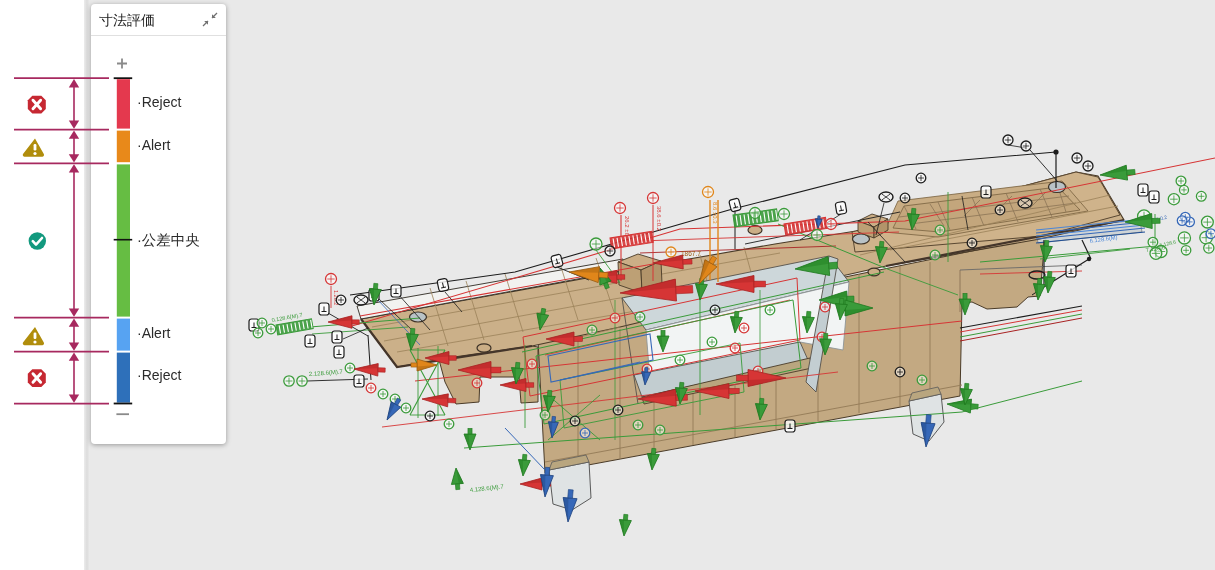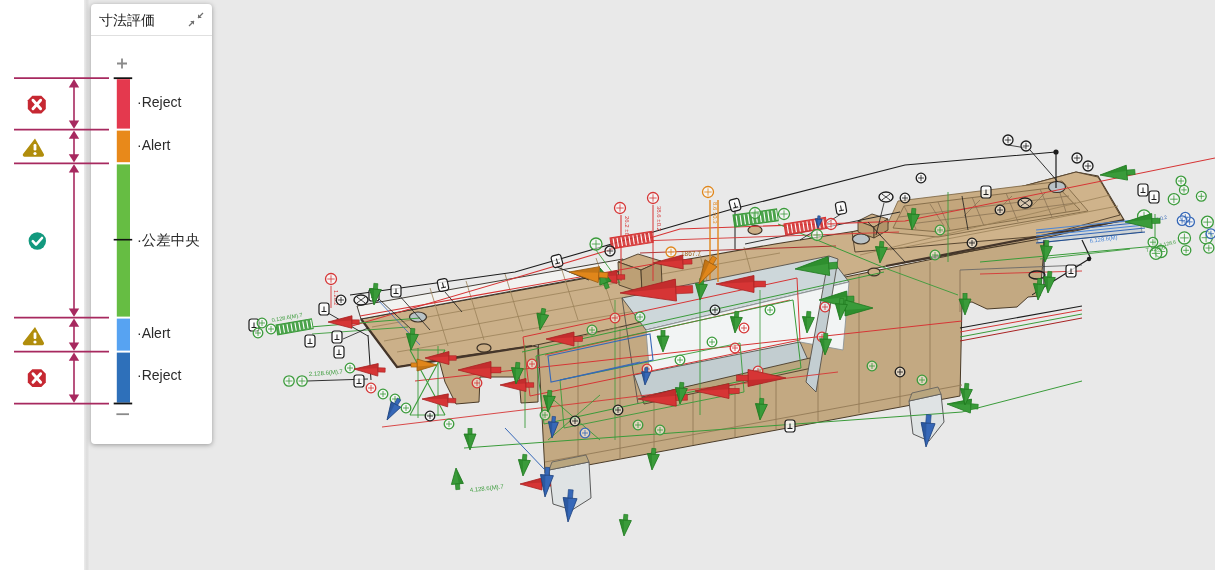--- a/index.html
+++ b/index.html
@@ -1,21 +1,21 @@
 <!DOCTYPE html>
 <html><head>
 <meta charset="utf-8">
 <style>
   html,body{margin:0;padding:0;}
   body{width:1215px;height:570px;overflow:hidden;position:relative;
        font-family:"Liberation Sans", sans-serif;background:#e9e9e9;}
   #sidebar{position:absolute;left:0;top:0;width:84px;height:570px;background:#ffffff;}
   #gstrip{position:absolute;left:84px;top:0;width:6px;height:570px;
       background:linear-gradient(90deg,#ececec,#dcdcdc 50%,#ececec);}
-  #panel{position:absolute;left:91px;top:4px;width:121px;height:440px;background:#fff;
+  #panel{position:absolute;left:91px;top:4px;width:135px;height:440px;background:#fff;
       border-radius:4px;box-shadow:0 1px 5px rgba(0,0,0,0.35);}
   #ptitle{position:absolute;left:0;top:0;width:100%;height:31px;border-bottom:1px solid #e0e0e0;}
   #ptitle span{position:absolute;left:8px;top:8px;font-size:14px;color:#222;}
 </style>
 </head>
 <body>
 <div id="sidebar"></div>
 <div id="gstrip"></div>
 <div id="panel">
   <div id="ptitle">

